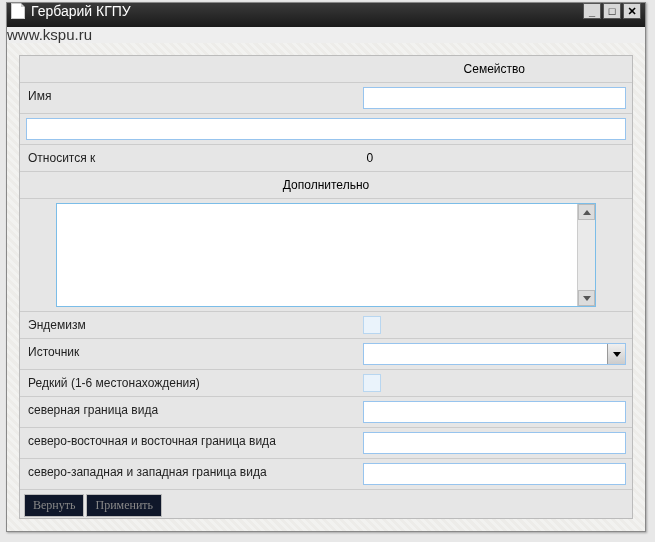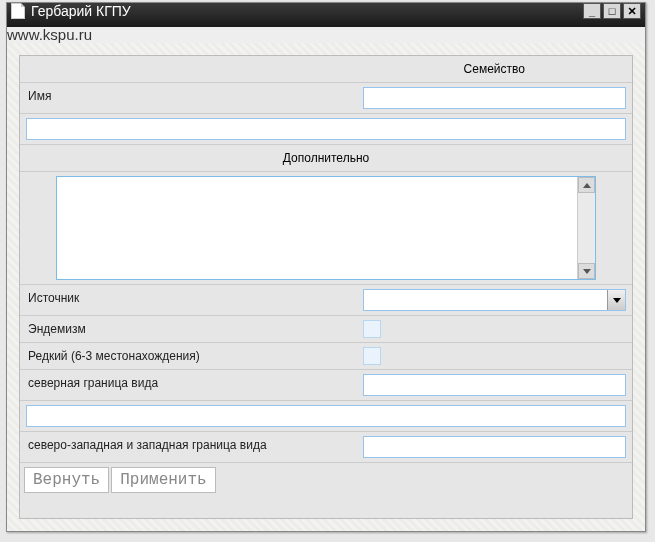--- a/index.html
+++ b/index.html
@@ -179,24 +179,24 @@
 .scroll-arrow.down::after {
   content:'';width:0;height:0;
   border-left:4px solid transparent;border-right:4px solid transparent;border-top:5px solid #555;
 }
 .btnbar {
   display: flex;
   gap: 2px;
   padding: 4px 4px 0 4px;
 }
 .btnbar button {
-  font-family: Liberation Mono, monospace;
-  font-size: 16px;
+  font-family: Liberation Serif, serif;
+  font-size: 12px;
   padding: 3px 8px;
-  background: #ffffff;
+  background: #0f172a;
   border: 1px solid #bbb;
   color: #888;
   cursor: pointer;
 }
 .static-val { padding-left: 4px; font-size: 12px; }
 </style>
 </head>
 <body>
 
 <div class="window">
@@ -224,65 +224,72 @@
             <input class="txt" value="" style="">
           </div>
       </div>
 
       <div class="row">
         <div class="val">
             <input class="txt" value="" style="">
           </div>
       </div>
 
+      <div class="row">
+        <div class="lbl">Относится к</div>
+        <div class="val">
+            <span class="static-val">0</span>
+          </div>
+      </div>
 
       <div class="header-row">Дополнительно</div>
 
       <div class="textarea-row">
         <div class="textarea-wrap">
           <textarea style=""></textarea>
           <div class="scroll-strip">
             <div class="scroll-arrow up"></div>
             <div class="scroll-arrow down"></div>
           </div>
         </div>
       </div>
 
       <div class="row">
+        <div class="lbl">Эндемизм</div>
+        <div class="val">
+            <div class="chk"></div>
+          </div>
+      </div>
+
+      <div class="row">
         <div class="lbl">Источник</div>
         <div class="val">
           <div class="sel-wrap">
             <select class="sel"><option></option></select>
             <div class="sel-btn"></div>
           </div>
         </div>
       </div>
 
       <div class="row">
-        <div class="lbl">Эндемизм</div>
+        <div class="lbl">Редкий (1-6 местонахождения)</div>
         <div class="val">
             <div class="chk"></div>
           </div>
       </div>
 
       <div class="row">
-        <div class="lbl">Редкий (6-3 местонахождения)</div>
-        <div class="val">
-            <div class="chk"></div>
-          </div>
-      </div>
-
-      <div class="row">
         <div class="lbl">северная граница вида</div>
         <div class="val">
             <input class="txt" value="" style="">
           </div>
       </div>
 
       <div class="row">
+        <div class="lbl">северо-восточная и восточная граница вида</div>
         <div class="val">
             <input class="txt" value="" style="">
           </div>
       </div>
 
       <div class="row">
         <div class="lbl">северо-западная и западная граница вида</div>
         <div class="val">
             <input class="txt" value="" style="">
           </div>

